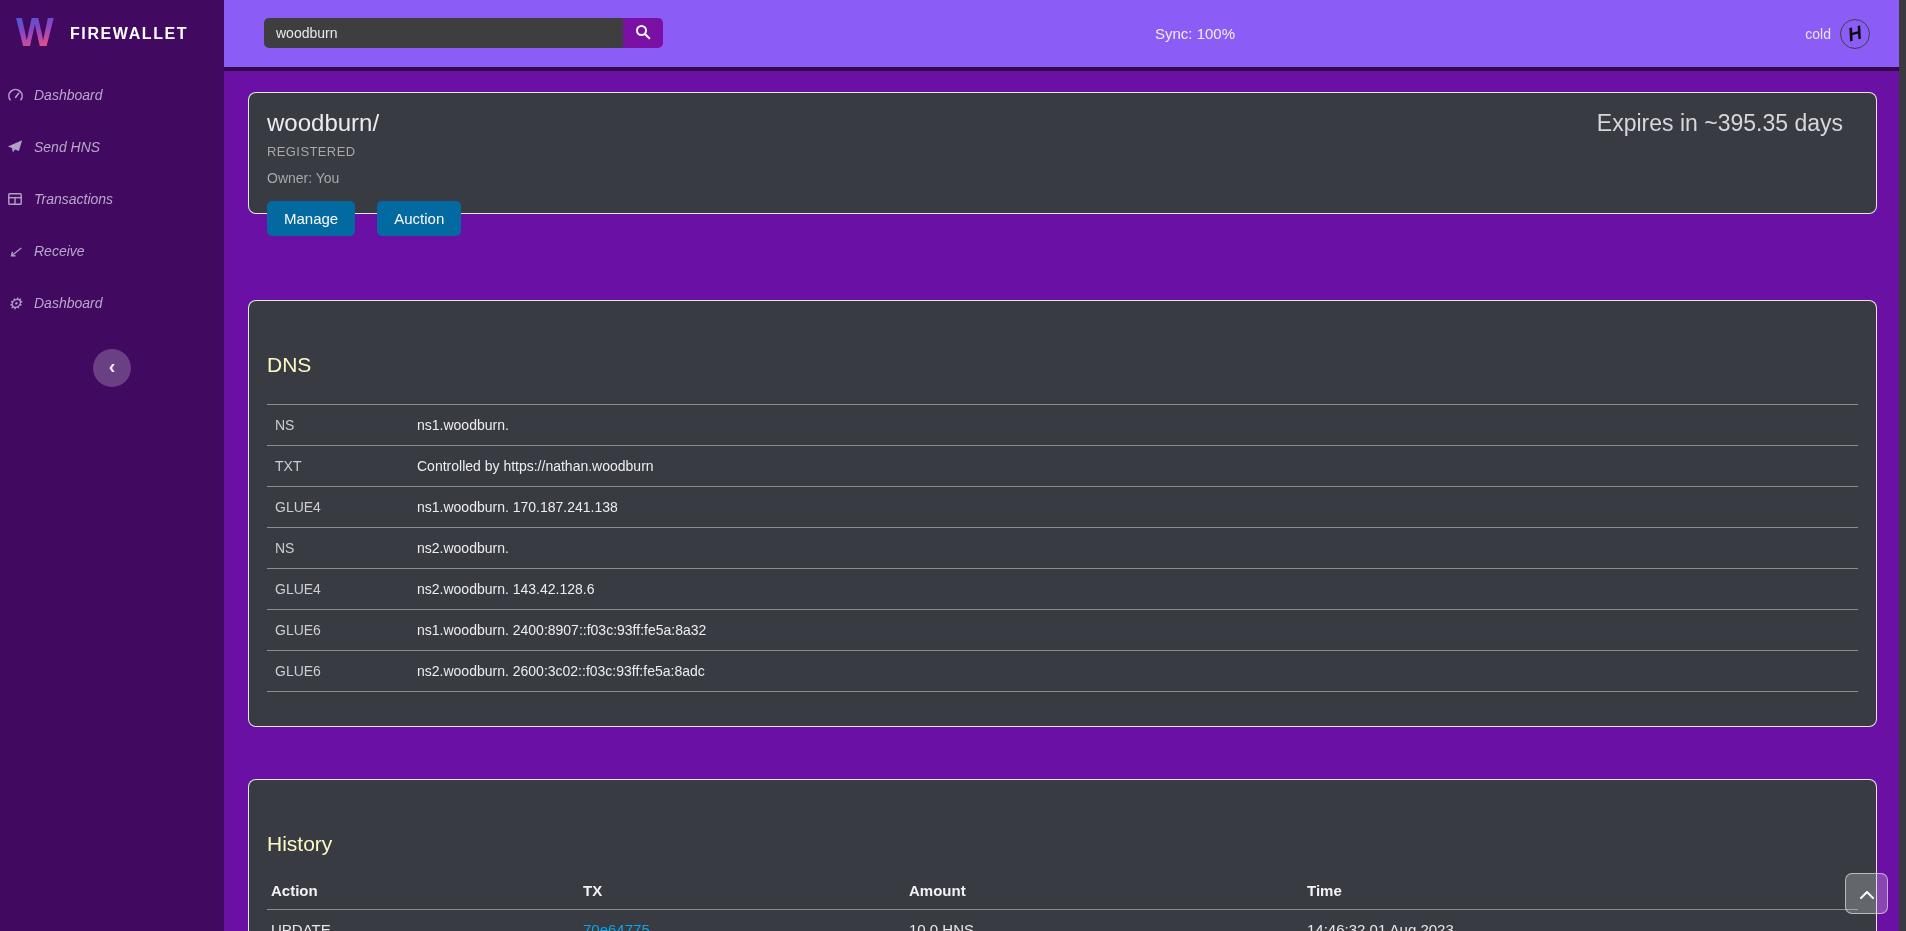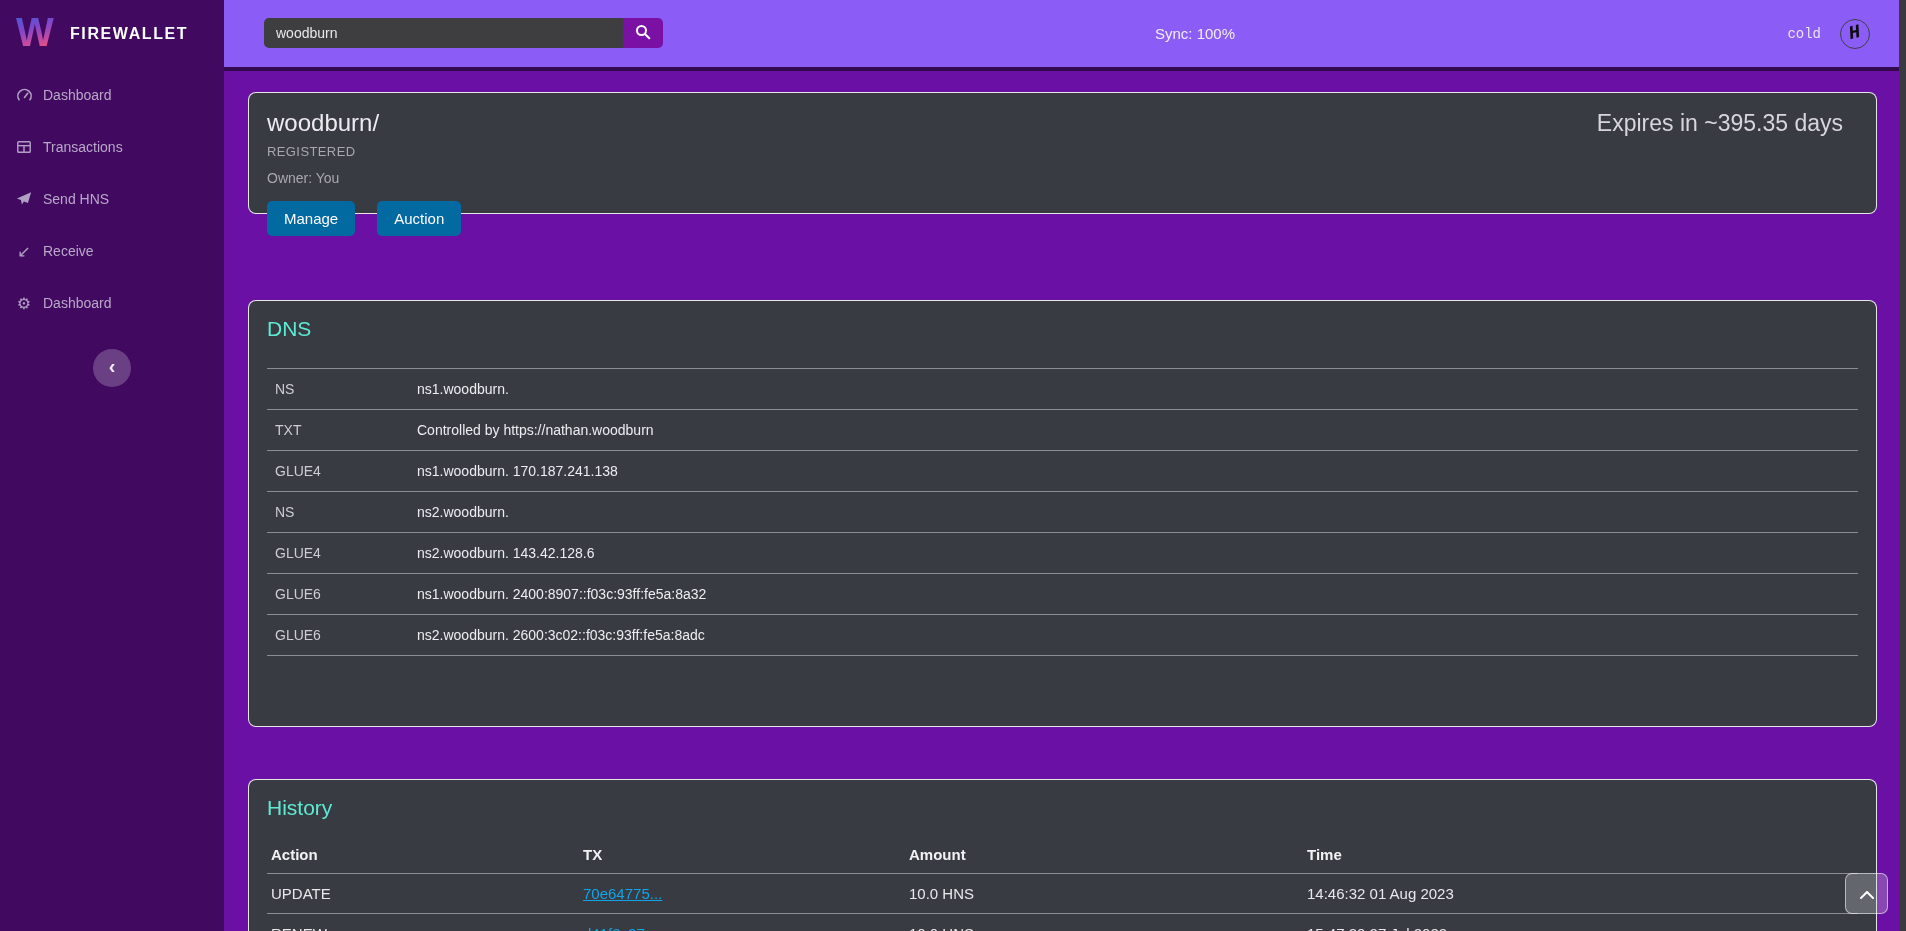--- a/index.html
+++ b/index.html
@@ -4,48 +4,48 @@
 <style>
   * { margin:0; padding:0; box-sizing:border-box; }
   html,body { width:1906px; height:931px; overflow:hidden; }
   body { font-family:"Liberation Sans", sans-serif; background:#6b10a4; position:relative; }
 
   
   .sidebar { position:absolute; left:0; top:0; width:224px; height:931px; background:#410a60; z-index:3; }
   .brand { display:flex; align-items:center; gap:10px; padding:10px 14px 0 16px; height:58px; }
   .brand-name { color:#ffffff; font-size:16px; font-weight:bold; letter-spacing:1.6px; }
   .nav { position:absolute; top:69px; left:0; right:0; }
-  .nav-item { height:52px; display:flex; align-items:center; gap:10px; padding-left:15px;
-              color:#b9a8c9; font-size:14px; cursor:pointer; }
+  .nav-item { height:52px; display:flex; align-items:center; gap:10px; padding-left:6px;
+              color:#b9a8c9; font-size:14px; cursor:pointer;font-style:italic; }
   .nav-item .ic { width:18px; display:flex; justify-content:center; align-items:center; color:#b2a0c4; font-size:16px; }
   .collapse-btn { position:absolute; left:93px; top:349px; width:38px; height:38px; border-radius:50%;
                   background:rgba(255,255,255,0.22); display:flex; align-items:center; justify-content:center;
                   color:#efe9f6; font-size:20px; font-weight:bold; cursor:pointer; padding-bottom:3px; }
 
   
   .topbar { position:absolute; left:224px; top:0; right:0; height:71px; background:#8b5cf6;
             border-bottom:4px solid #33094f; z-index:2; }
   .search-group { position:absolute; left:40px; top:18px; height:30px; display:flex; }
   .search-input { width:359px; height:30px; background:#3e3e40; border:none; outline:none;
                   color:#e9e9ec; font-size:14px; padding:0 12px; border-radius:5px 0 0 5px;
                   font-family:"Liberation Sans", sans-serif; }
   .search-btn { width:40px; height:30px; background:#7b10a5; border:none; border-radius:0 5px 5px 0;
                 display:flex; align-items:center; justify-content:center; cursor:pointer; }
   .sync { position:absolute; left:931px; top:0; height:67px; display:flex; align-items:center;
           color:#f2ecf8; font-size:15px; }
-  .wallet-area { position:absolute; right:36px; top:0; height:67px; display:flex; align-items:center; gap:19px;font-family:Liberation Mono, monospace; }
+  .wallet-area { position:absolute; right:36px; top:0; height:67px; display:flex; align-items:center; gap:9px; }
   .wallet-label { color:#eae4f1; font-size:14px; }
   .hns-icon { width:30px; height:30px; border-radius:50%; border:1.5px solid #3f3f46;
               display:flex; align-items:center; justify-content:center; cursor:pointer; }
   .hns-h { font-weight:900; font-style:italic; font-size:19px; color:#0c0c10; transform:rotate(-14deg); line-height:1; }
 
   
   .card { position:absolute; left:248px; width:1629px; background:#383b42;
           border:1px solid rgba(255,255,255,0.88); border-radius:8px; color:#ececf0; }
-  .card-title { font-size:21px; line-height:28px; color:#5eead4; font-weight:normal; }
+  .card-title { font-size:21px; line-height:28px; color:#fef9c3; font-weight:normal;margin-top:36px; }
 
   
   .name-card { top:92px; height:122px; padding:15px 18px; }
   .name-title { font-size:24px; line-height:30px; color:#edebf1; font-weight:normal; }
   .name-status { font-size:13px; line-height:18px; color:#a8a8ae; margin-top:5px; letter-spacing:0.4px; }
   .name-owner { font-size:14px; line-height:20px; color:#a8a8ae; margin-top:7px; }
   .btn-row { margin-top:13px; display:flex; gap:22px; }
   .btn { background:#0369a1; color:#fdfbfe; border:none; border-radius:5px; height:35px;
          padding:0 17px; font-size:15px; cursor:pointer; font-family:"Liberation Sans", sans-serif; }
   .expires { position:absolute; top:15px; right:33px; font-size:23px; line-height:30px; color:#d8d5dd; }
@@ -98,35 +98,35 @@
       <span class="ic">
         <svg viewBox="0 0 18 18" width="17" height="17" fill="none" stroke="currentColor" stroke-width="1.7" stroke-linecap="round">
           <path d="M3.2 13.5a7 7 0 1 1 11.6 0"></path>
             <line x1="9" y1="11" x2="12.4" y2="6.6"></line>
         </svg>
       </span>
       <span>Dashboard</span>
     </div>
     <div class="nav-item">
       <span class="ic">
+        <svg viewBox="0 0 18 18" width="16" height="16" fill="currentColor">
+          <polygon points="17,1.5 1,8.3 5.6,10.2 6.6,15.2 8.9,11.7 13.4,13.6"></polygon>
+        </svg>
+      </span>
+      <span>Send HNS</span>
+    </div>
+    <div class="nav-item">
+      <span class="ic">
         <svg viewBox="0 0 18 18" width="16" height="16" fill="none" stroke="currentColor" stroke-width="1.6">
           <rect x="2" y="3" width="14" height="12" rx="1"></rect>
           <line x1="2" y1="7.5" x2="16" y2="7.5"></line>
             <line x1="9" y1="7.5" x2="9" y2="15"></line>
         </svg>
       </span>
       <span>Transactions</span>
-    </div>
-    <div class="nav-item">
-      <span class="ic">
-        <svg viewBox="0 0 18 18" width="16" height="16" fill="currentColor">
-          <polygon points="17,1.5 1,8.3 5.6,10.2 6.6,15.2 8.9,11.7 13.4,13.6"></polygon>
-        </svg>
-      </span>
-      <span>Send HNS</span>
     </div>
     <div class="nav-item">
       <span class="ic">↙</span>
       <span>Receive</span>
     </div>
     <div class="nav-item">
       <span class="ic">⚙</span>
       <span>Dashboard</span>
     </div>
   </div>

